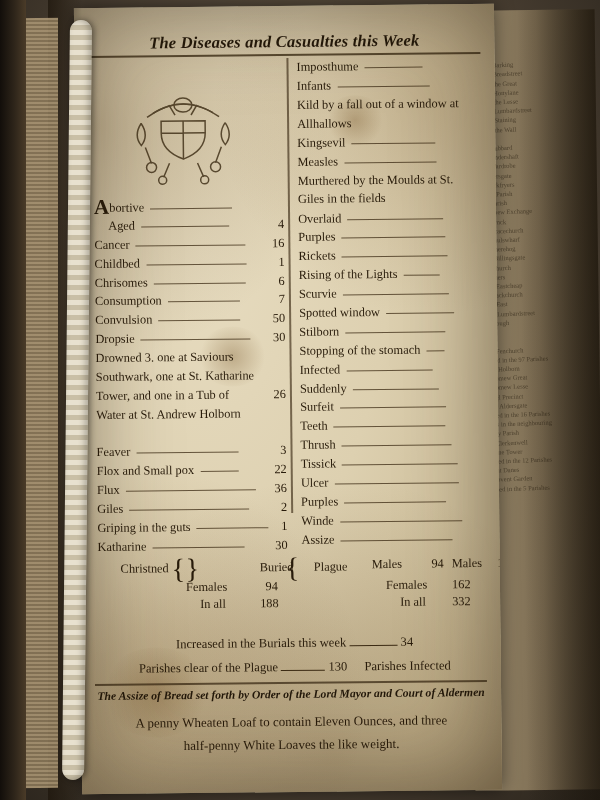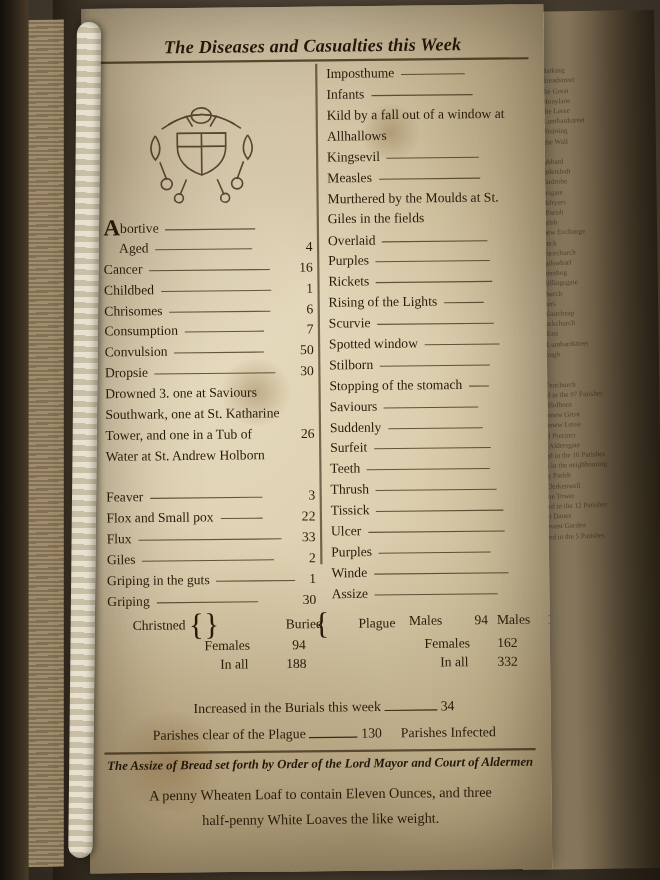--- a/index.html
+++ b/index.html
@@ -378,34 +378,34 @@
         <span class="num">3</span>
       </div>
       <div class="row">
         <span class="lbl">Flox and Small pox</span>
         <span class="dots" style="width:38px"></span>
         <span class="num">22</span>
       </div>
       <div class="row">
         <span class="lbl">Flux</span>
         <span class="dots" style="width:130px"></span>
-        <span class="num">33</span>
+        <span class="num">36</span>
       </div>
       <div class="row">
         <span class="lbl">Giles</span>
         <span class="dots" style="width:120px"></span>
         <span class="num">2</span>
       </div>
       <div class="row">
         <span class="lbl">Griping in the guts</span>
         <span class="dots" style="width:72px"></span>
         <span class="num">1</span>
       </div>
       <div class="row">
-        <span class="lbl">Griping</span>
+        <span class="lbl">Katharine</span>
         <span class="dots" style="width:92px"></span>
         <span class="num">30</span>
       </div>
     </div>
 
     <div class="col col-right">
       <div class="row">
         <span class="lbl">Imposthume</span>
         <span class="dots" style="width:58px"></span>
       </div>
@@ -453,21 +453,21 @@
       </div>
       <div class="row">
         <span class="lbl">Stilborn</span>
         <span class="dots" style="width:100px"></span>
       </div>
       <div class="row">
         <span class="lbl">Stopping of the stomach</span>
         <span class="dots" style="width:18px"></span>
       </div>
       <div class="row">
-        <span class="lbl">Saviours</span>
+        <span class="lbl">Infected</span>
         <span class="dots" style="width:86px"></span>
       </div>
       <div class="row">
         <span class="lbl">Suddenly</span>
         <span class="dots" style="width:86px"></span>
       </div>
       <div class="row">
         <span class="lbl">Surfeit</span>
         <span class="dots" style="width:106px"></span>
       </div>
@@ -506,21 +506,21 @@
         <div class="t-label" style="grid-row:1 / span 3; align-self:center;">Christned</div>
         <div style="grid-row:1 / span 3; align-self:center;" class="brace">{</div>
         <div>Males</div>
         <div class="t-val">94</div>
         <div style="grid-row:1 / span 3; align-self:center;" class="brace">}</div>
 
         <div class="t-label" style="grid-row:1 / span 3; align-self:center;">Buried</div>
         <div style="grid-row:1 / span 3; align-self:center;" class="brace">{</div>
         <div>Males</div>
         <div class="t-val">170</div>
-        <div style="grid-row:1 / span 3; align-self:center;margin-left:12px;">Plague</div>
+        <div style="grid-row:1 / span 3; align-self:center;">Plague</div>
 
         <div style="grid-column:3">Females</div>
         <div class="t-val" style="grid-column:4">94</div>
         <div style="grid-column:8">Females</div>
         <div class="t-val" style="grid-column:9">162</div>
 
         <div style="grid-column:3; padding-left:14px;">In all</div>
         <div class="t-val" style="grid-column:4">188</div>
         <div style="grid-column:8; padding-left:14px;">In all</div>
         <div class="t-val" style="grid-column:9">332</div>

